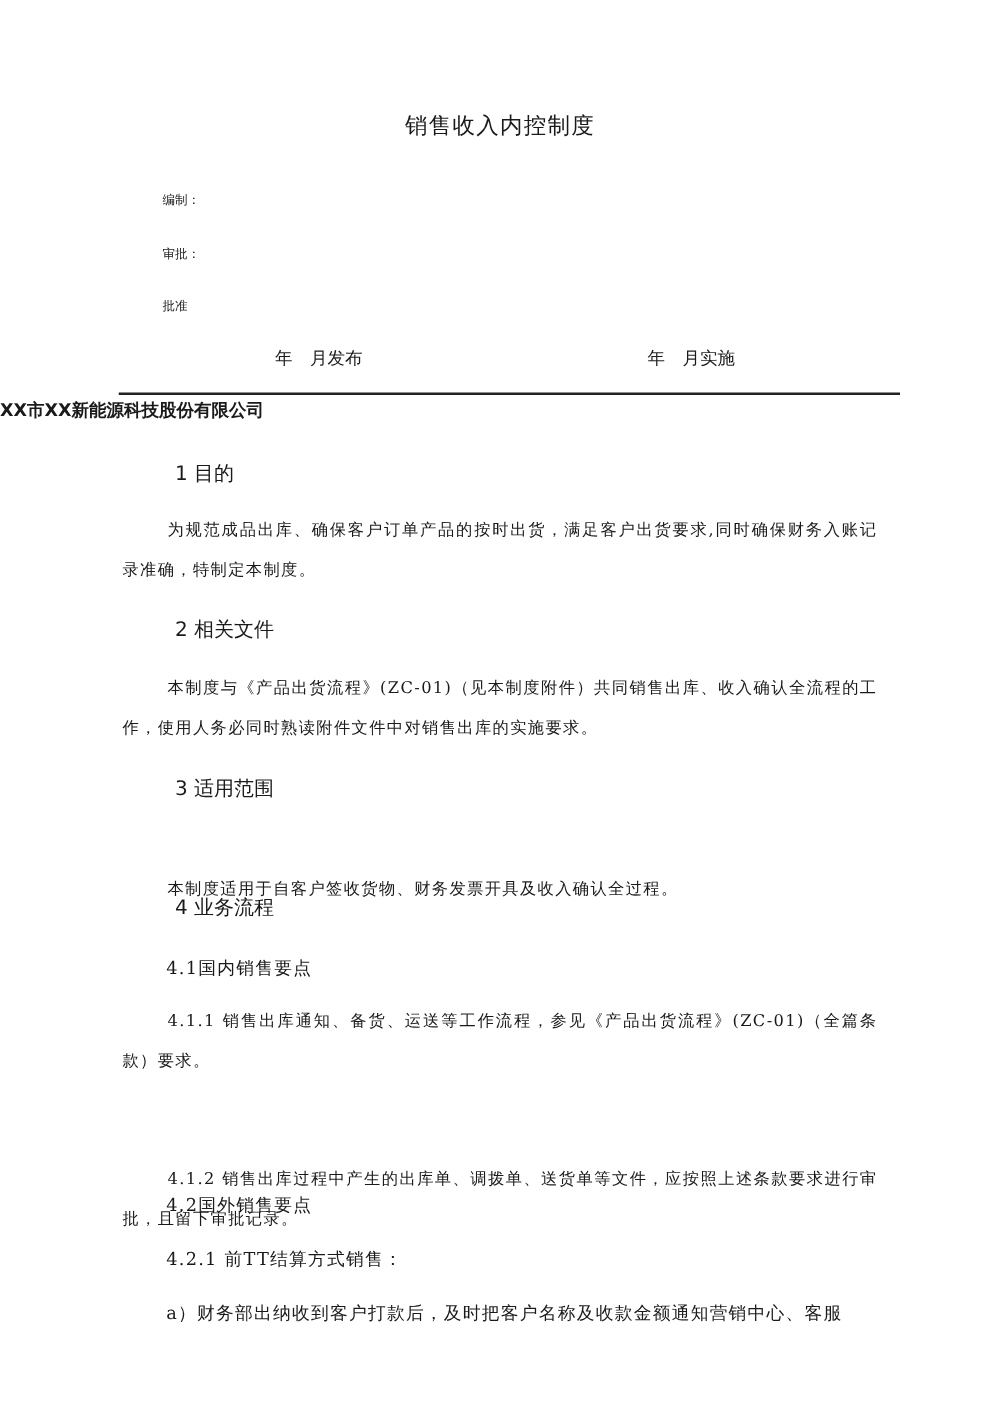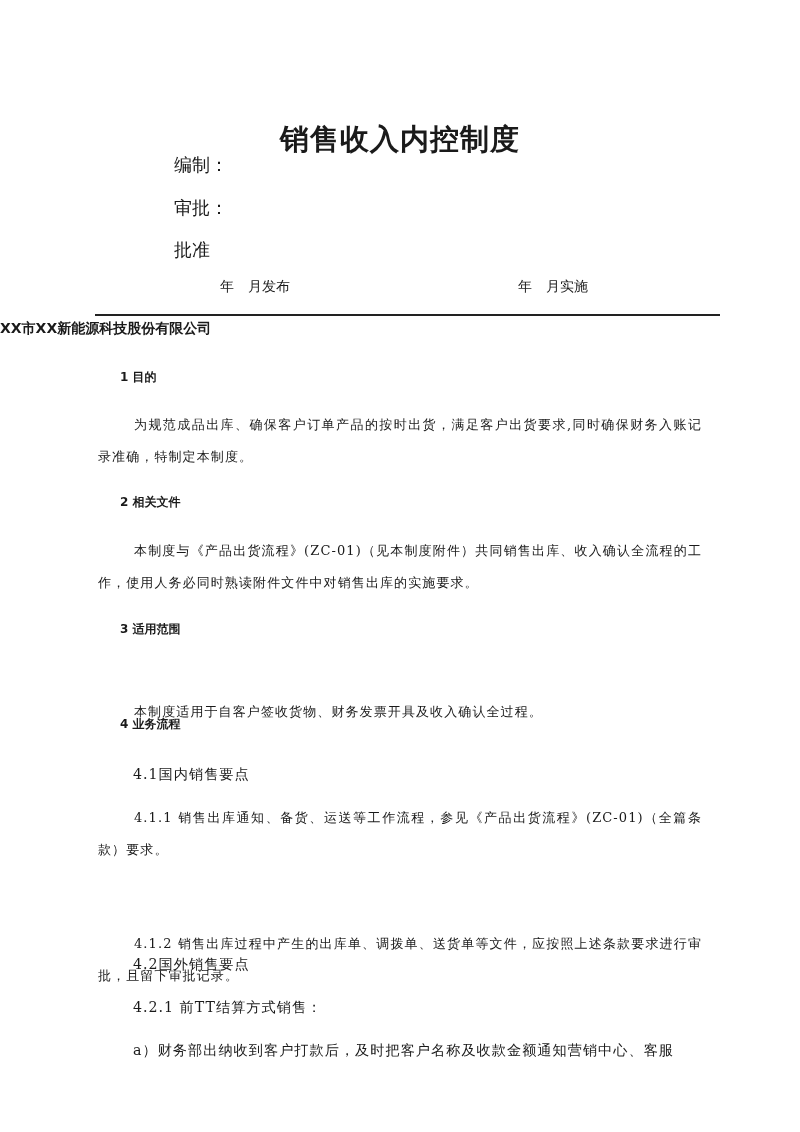--- a/index.html
+++ b/index.html
@@ -1,26 +1,26 @@
 <!DOCTYPE html>
 <html><head>
   <meta charset="utf-8">
   <style>
     html, body { margin: 0; padding: 0; background: #ffffff; }
     body { width: 800px; height: 1132px; position: relative; overflow: hidden;
       font-family: "DejaVu Serif", "Liberation Serif", serif; color: #1a1a1a; }
     .abs { position: absolute; white-space: nowrap; }
-    .title { left: 0; width: 800px; top: 88px; text-align: center; font-size: 29px; font-weight: bold;
-      font-family: "DejaVu Sans", "Liberation Sans", sans-serif; letter-spacing: 1px; margin-top: 32px; }
-    .meta { left: 130px; font-size: 18px; margin-left: 44px; }
+    .title { left: 0; width: 800px; top: 88px; text-align: center; font-size: 18px; font-weight: normal;
+      font-family: "DejaVu Sans", "Liberation Sans", sans-serif; letter-spacing: 1px; }
+    .meta { left: 130px; font-size: 10px; }
     .date { font-size: 14px; top: 278px; }
     .rule { left: 95px; width: 625px; top: 314px; height: 2px; background: #222; }
     .company { left: 0; width: 800px; top: 320px; text-align: left; font-size: 14px; font-weight: bold;
       font-family: "DejaVu Sans", "Liberation Sans", sans-serif; }
-    .h { left: 120px; font-size: 12px; font-weight: bold; font-family: "DejaVu Sans", "Liberation Sans", sans-serif; }
+    .h { left: 140px; font-size: 16px; font-weight: normal; font-family: "DejaVu Sans", "Liberation Sans", sans-serif; }
     .p { left: 98px; width: 604px; font-size: 13px; line-height: 32px; white-space: normal;
       letter-spacing: 1.1px; text-align: justify; text-indent: 36px; }
     .sub { left: 133px; font-size: 14.2px; letter-spacing: 1px; }
   </style>
 </head>
 <body>
 
 <div>
   <div class="abs title">销售收入内控制度</div>
 

